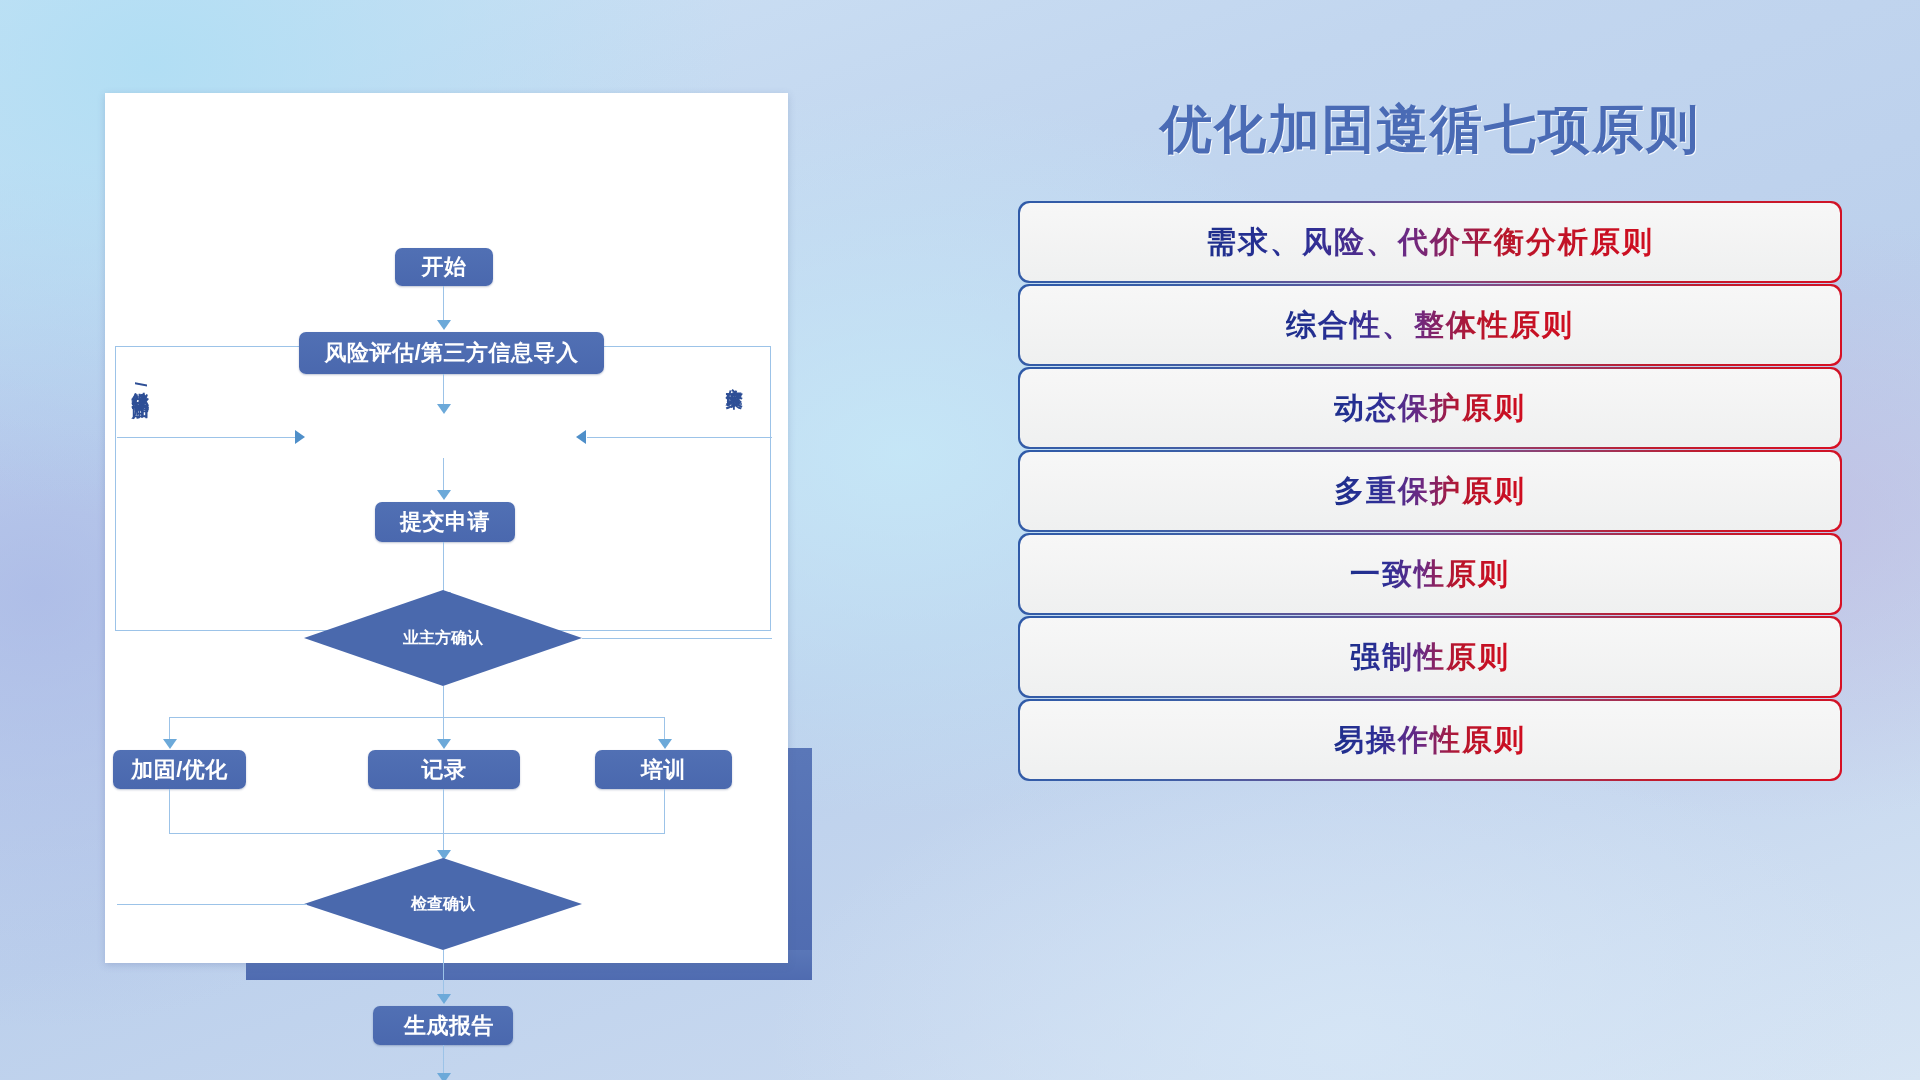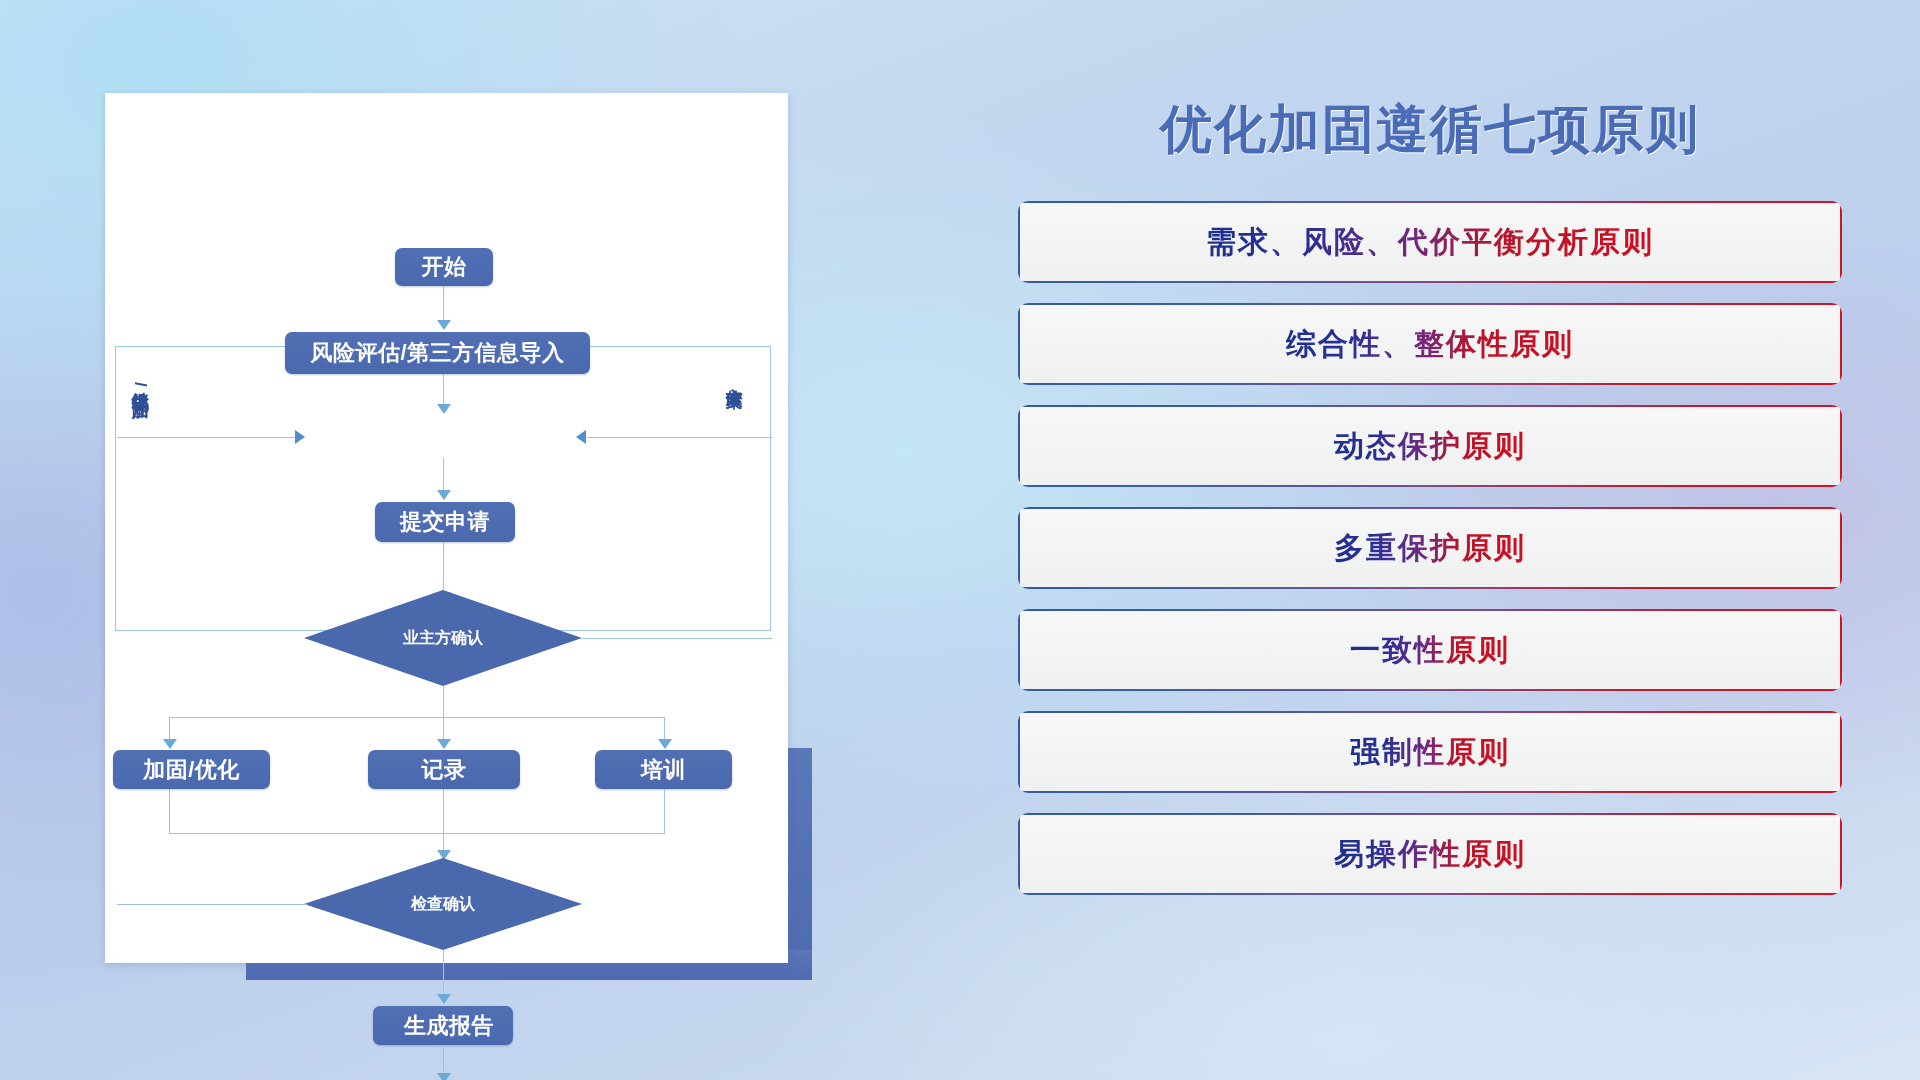--- a/index.html
+++ b/index.html
@@ -140,22 +140,22 @@
     font-weight: bold;
     color: #4a6bb5;
     letter-spacing: 2px;
     text-shadow: 1px 1px 0 rgba(255,255,255,0.85);
     margin-bottom: 38px;
   }
 
   .principle {
     position: relative;
     height: 78px;
-    margin-bottom: 24px;
-    border-radius: 3px;
+    margin-bottom: 5px;
+    border-radius: 10px;
     background: linear-gradient(180deg, #f7f7f7 0%, #eff0f0 100%);
     display: flex;
     align-items: center;
     justify-content: center;
     padding: 2px;
   }
   .principle::before {
     content: "";
     position: absolute;
     inset: -1.6px;
@@ -187,21 +187,21 @@
     <div id="loop-frame"></div>
     <div id="loop-frame-right"></div>
 
     <div class="vlabel" style="left:26px; top:285px;">继续优化/加固</div>
     <div class="vlabel" style="left:620px; top:282px;">方案修改</div>
 
     <div class="node" style="left:290px; top:155px; width:98px; height:38px;">开始</div>
     <div class="vline" style="left:338px; top:193px; height:36px;"></div>
     <div class="arrow-d" style="left:332px; top:227px;"></div>
 
-    <div class="node" style="left:180px; top:239px; width:305px; height:42px;">风险评估/第三方信息导入</div>
+    <div class="node" style="left:194px; top:239px; width:305px; height:42px;">风险评估/第三方信息导入</div>
     <div class="vline" style="left:338px; top:281px; height:32px;"></div>
     <div class="arrow-d" style="left:332px; top:311px;"></div>
 
 
     <div class="hline" style="left:12px; top:344px; width:180px;"></div>
     <div class="arrow-r" style="left:190px; top:337px;"></div>
 
     <div class="hline" style="left:482px; top:344px; width:185px;"></div>
     <div class="arrow-l" style="left:471px; top:337px;"></div>
 
@@ -218,21 +218,21 @@
 
     <div class="vline" style="left:338px; top:593px; height:32px;"></div>
     <div class="hline" style="left:64px; top:624px; width:495px;"></div>
     <div class="vline" style="left:64px; top:624px; height:28px;"></div>
     <div class="vline" style="left:559px; top:624px; height:28px;"></div>
     <div class="vline" style="left:338px; top:624px; height:28px;"></div>
     <div class="arrow-d" style="left:58px;  top:646px;"></div>
     <div class="arrow-d" style="left:332px; top:646px;"></div>
     <div class="arrow-d" style="left:553px; top:646px;"></div>
 
-    <div class="node" style="left:8px; top:657px; width:157px; height:39px;">加固/优化</div>
+    <div class="node" style="left:8px; top:657px; width:133px; height:39px;">加固/优化</div>
     <div class="node" style="left:263px; top:657px; width:152px; height:39px;">记录</div>
     <div class="node" style="left:490px; top:657px; width:137px; height:39px;">培训</div>
 
     <div class="vline" style="left:64px;  top:696px; height:45px;"></div>
     <div class="vline" style="left:559px; top:696px; height:45px;"></div>
     <div class="hline" style="left:64px;  top:740px; width:495px;"></div>
     <div class="vline" style="left:338px; top:696px; height:66px;"></div>
     <div class="arrow-d" style="left:332px; top:757px;"></div>
 
     <div class="diamond" style="left:199px; top:765px; width:278px; height:92px;">检查确认</div>

